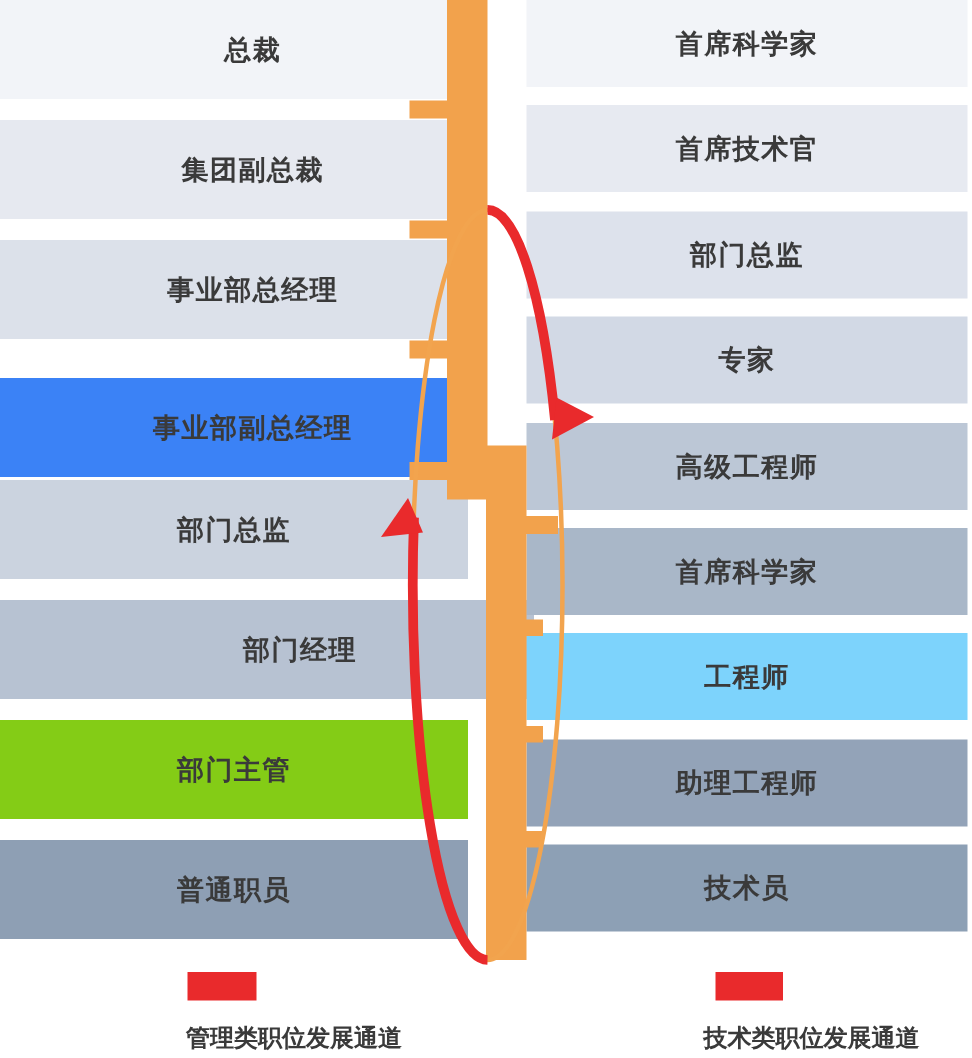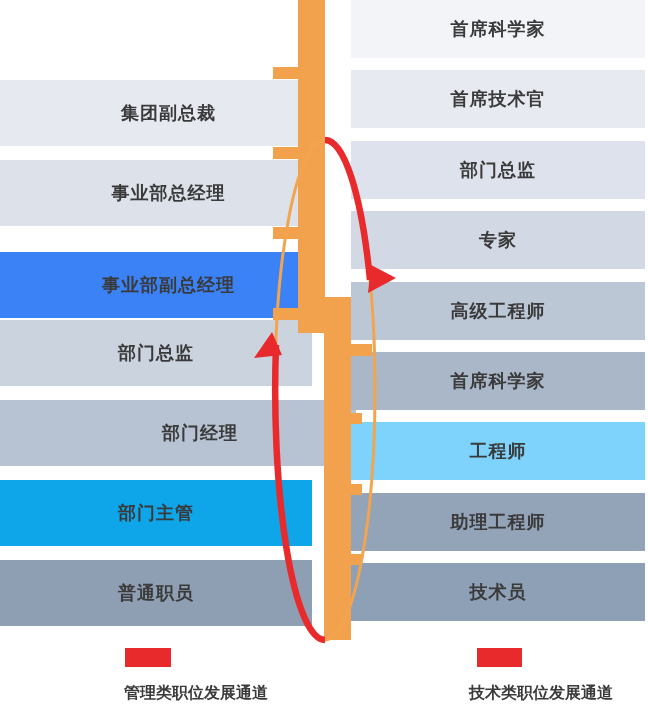--- a/index.html
+++ b/index.html
@@ -28,36 +28,39 @@
     position:absolute;width:240px;text-align:right;
     font-size:16px;font-weight:bold;color:#3a3a3a;line-height:1.2;
     white-space:nowrap;
   }
 </style>
 </head>
 <body>
 
 <div id="stage">
 
+  <div class="bar bar-left narrow" style="top: 0px; background: rgb(242, 244, 248);">
+      <span class="lbl">总裁</span>
+    </div>
   <div class="bar bar-left narrow" style="top: 80px; background: rgb(230, 233, 240);">
       <span class="lbl">集团副总裁</span>
     </div>
   <div class="bar bar-left narrow" style="top: 160px; background: rgb(220, 225, 234);">
       <span class="lbl">事业部总经理</span>
     </div>
   <div class="bar bar-left narrow" style="top: 252px; background: #3b82f6;">
       <span class="lbl">事业部副总经理</span>
     </div>
   <div class="bar bar-left wide" style="top: 320px; background: rgb(203, 211, 223);">
       <span class="lbl">部门总监</span>
     </div>
   <div class="bar bar-left wide" style="top: 400px; background: rgb(183, 194, 210); padding-left: 44px;">
       <span class="lbl">部门经理</span>
     </div>
-  <div class="bar bar-left wide" style="top: 480px; background: #0ea5e9;">
+  <div class="bar bar-left wide" style="top: 480px; background: #84cc16;">
       <span class="lbl">部门主管</span>
     </div>
   <div class="bar bar-left wide" style="top: 560px; background: rgb(142, 159, 180);">
       <span class="lbl">普通职员</span>
     </div>
 
   <div class="bar bar-right" style="top: 0px; background: rgb(242, 244, 248);">
       <span class="lbl">首席科学家</span>
     </div>
   <div class="bar bar-right" style="top: 70px; background: rgb(231, 234, 241);">

